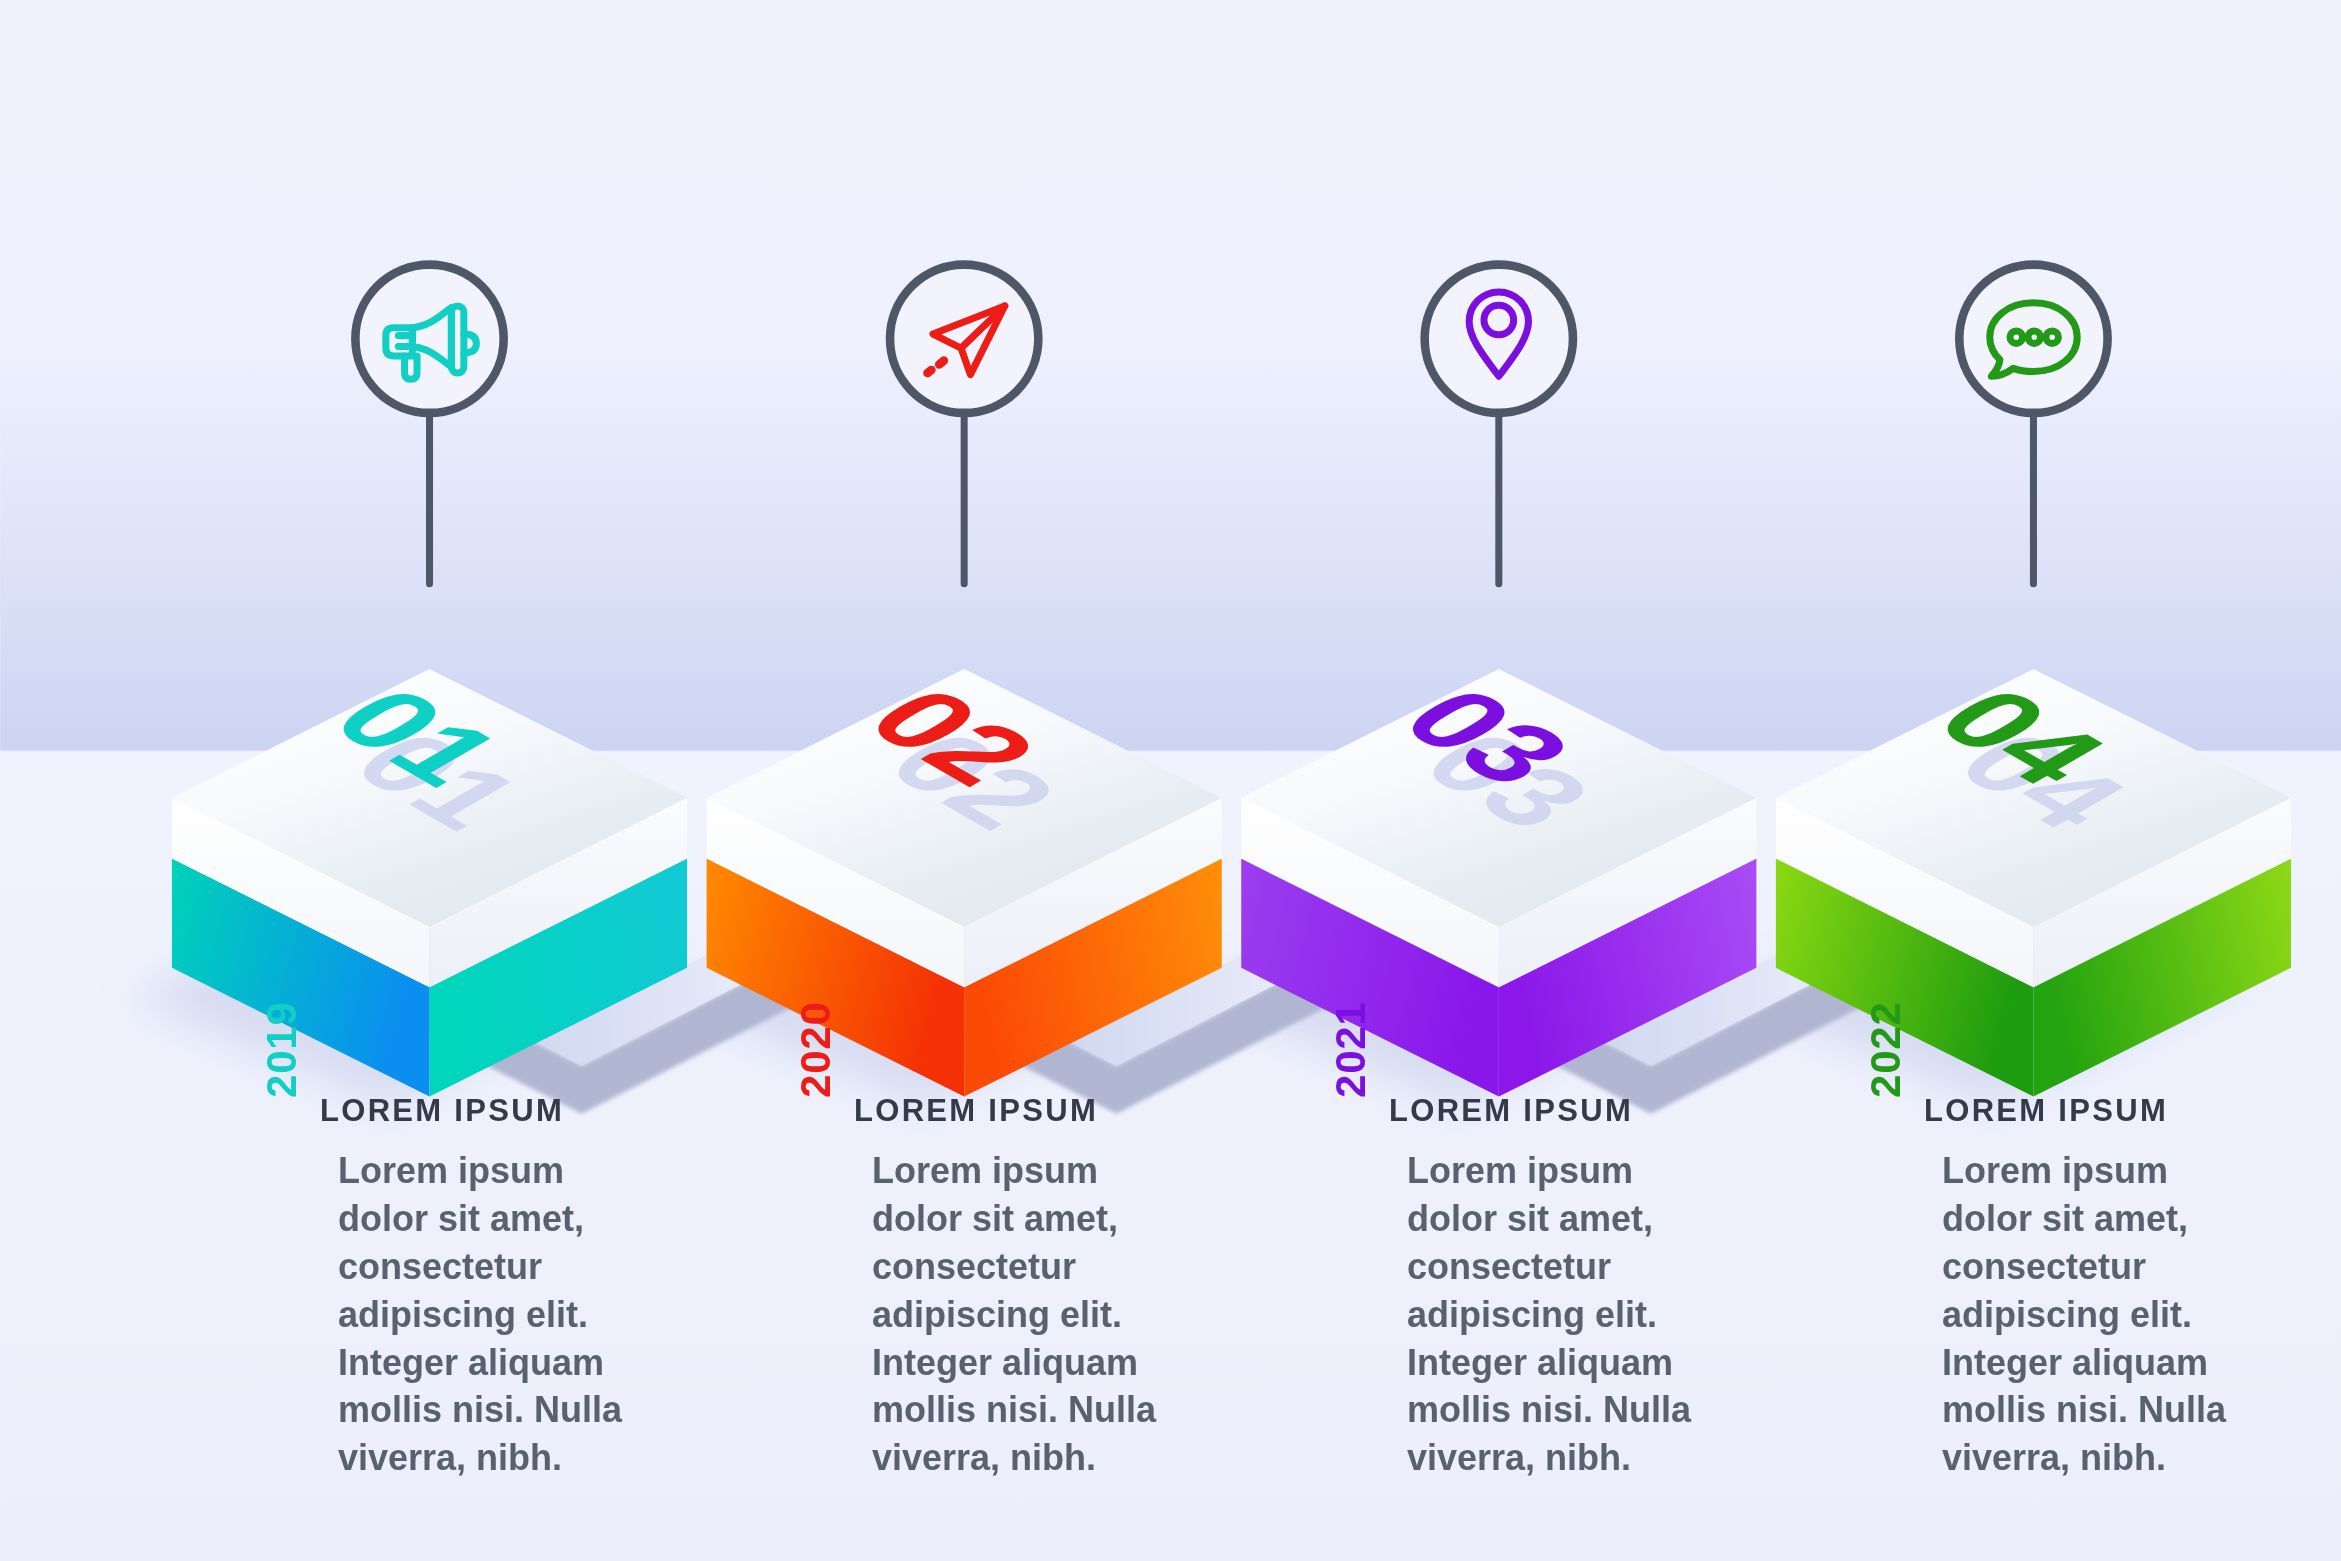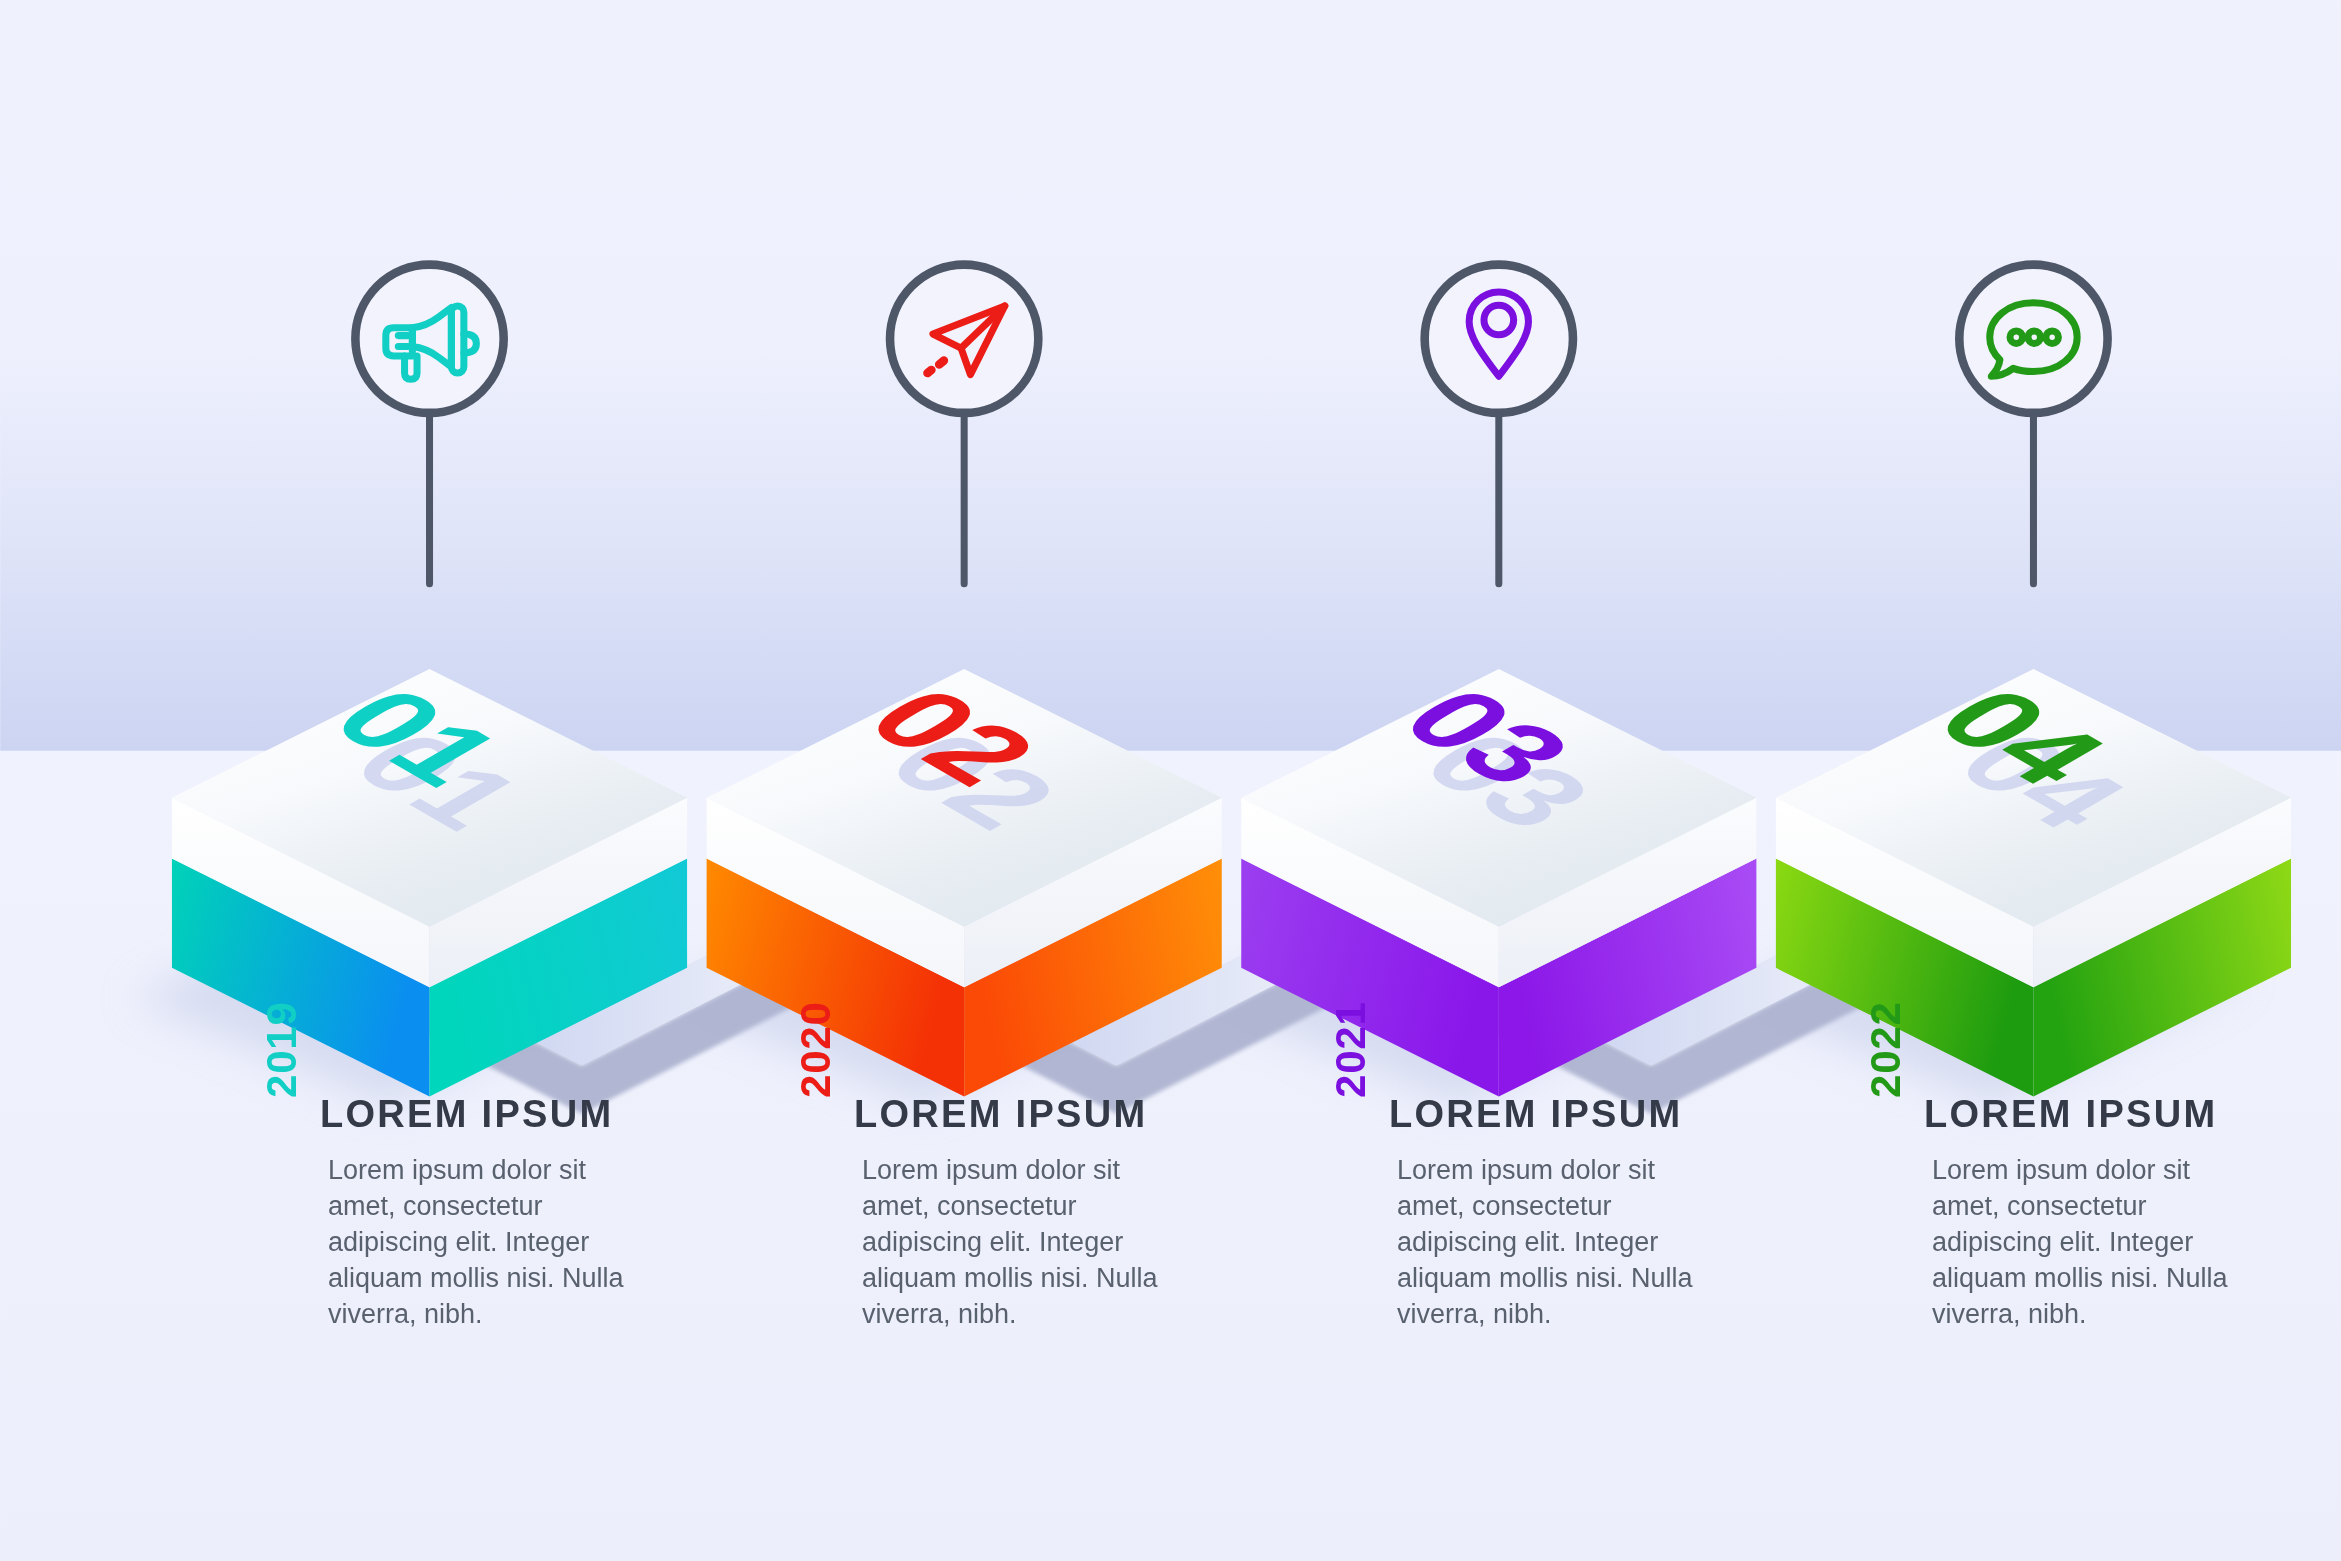--- a/index.html
+++ b/index.html
@@ -17,26 +17,26 @@
   .block { position:absolute; top:0; width:437px; }
   .block .year {
     position:absolute; left:0; top:4.7px;
     font-size:42px; font-weight:700; letter-spacing:0.8px;
     transform:rotate(-90deg); transform-origin:left top;
     white-space:nowrap;
   }
   .block .body { position:absolute; left:62px; top:0; width:343px; }
   .block h3 {
     margin:0 0 17px 0;
-    font-size:38px; font-weight:700; letter-spacing:2.3px;
+    font-size:31px; font-weight:700; letter-spacing:2.3px;
     color:#343a47; text-transform:uppercase;
   }
   .block p {
-    margin:8px; font-size:27px; line-height:1.33;
-    color:#59616f; font-weight:400;
+    margin:18px; font-size:36px; line-height:1.33;
+    color:#59616f; font-weight:700;
   }
 </style>
 </head>
 <body>
 
 <div id="stage">
 
   <svg id="scene" viewBox="0 0 3000 2000" xmlns="http://www.w3.org/2000/svg">
     <defs>
       <linearGradient id="bgTop" x1="0" y1="0" x2="0" y2="1">

